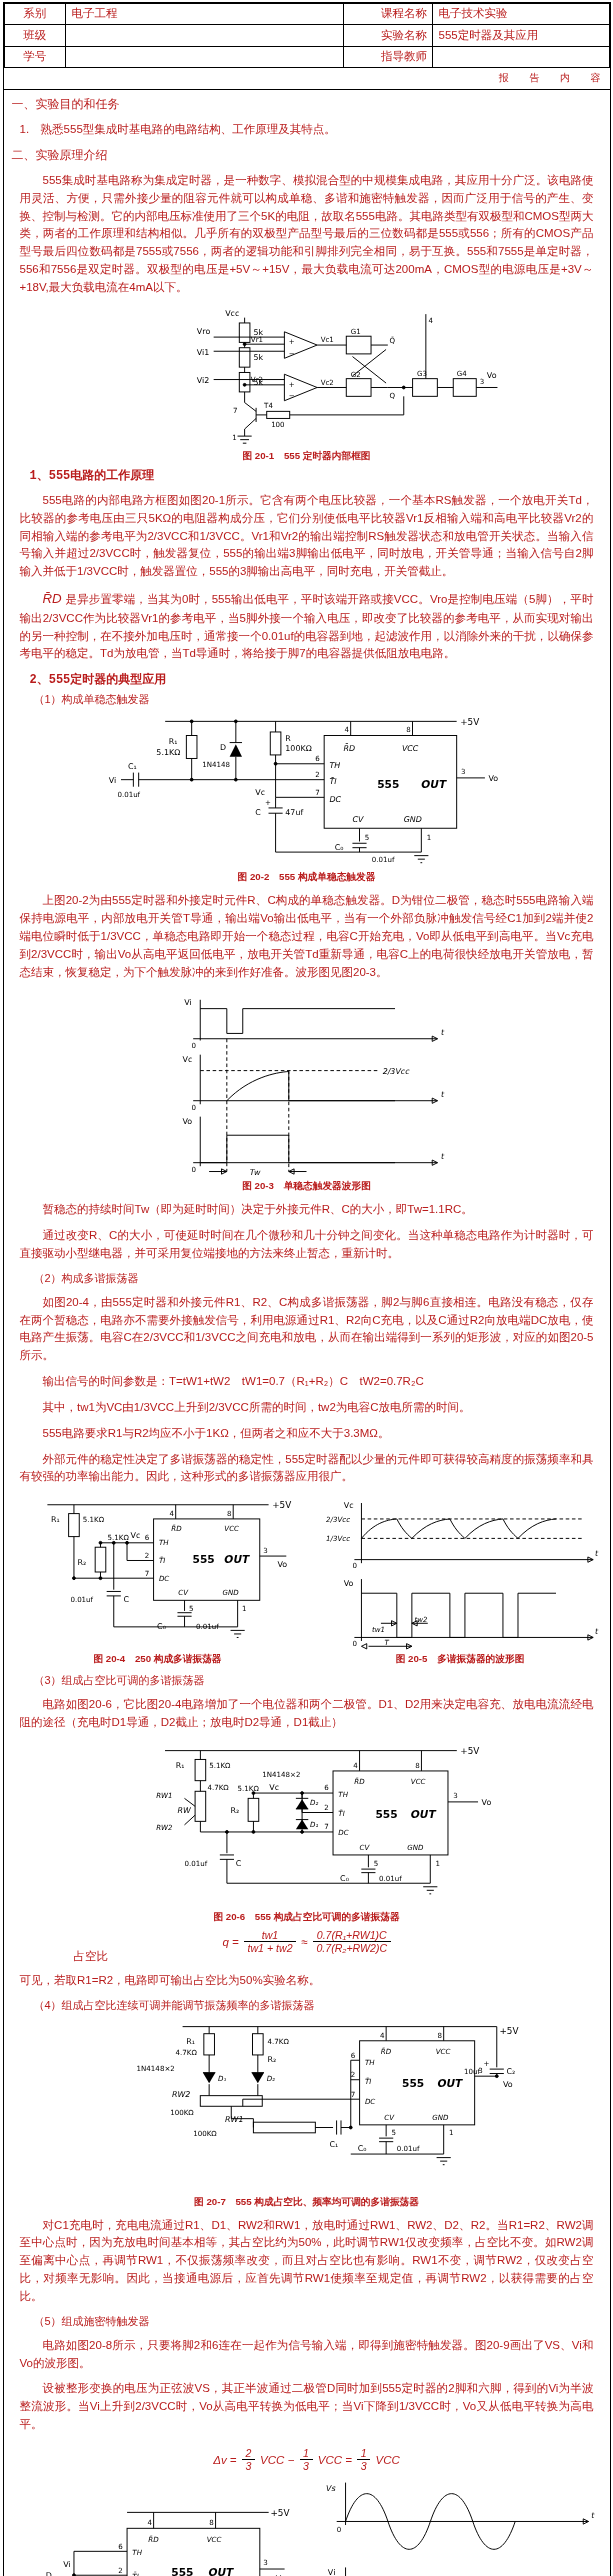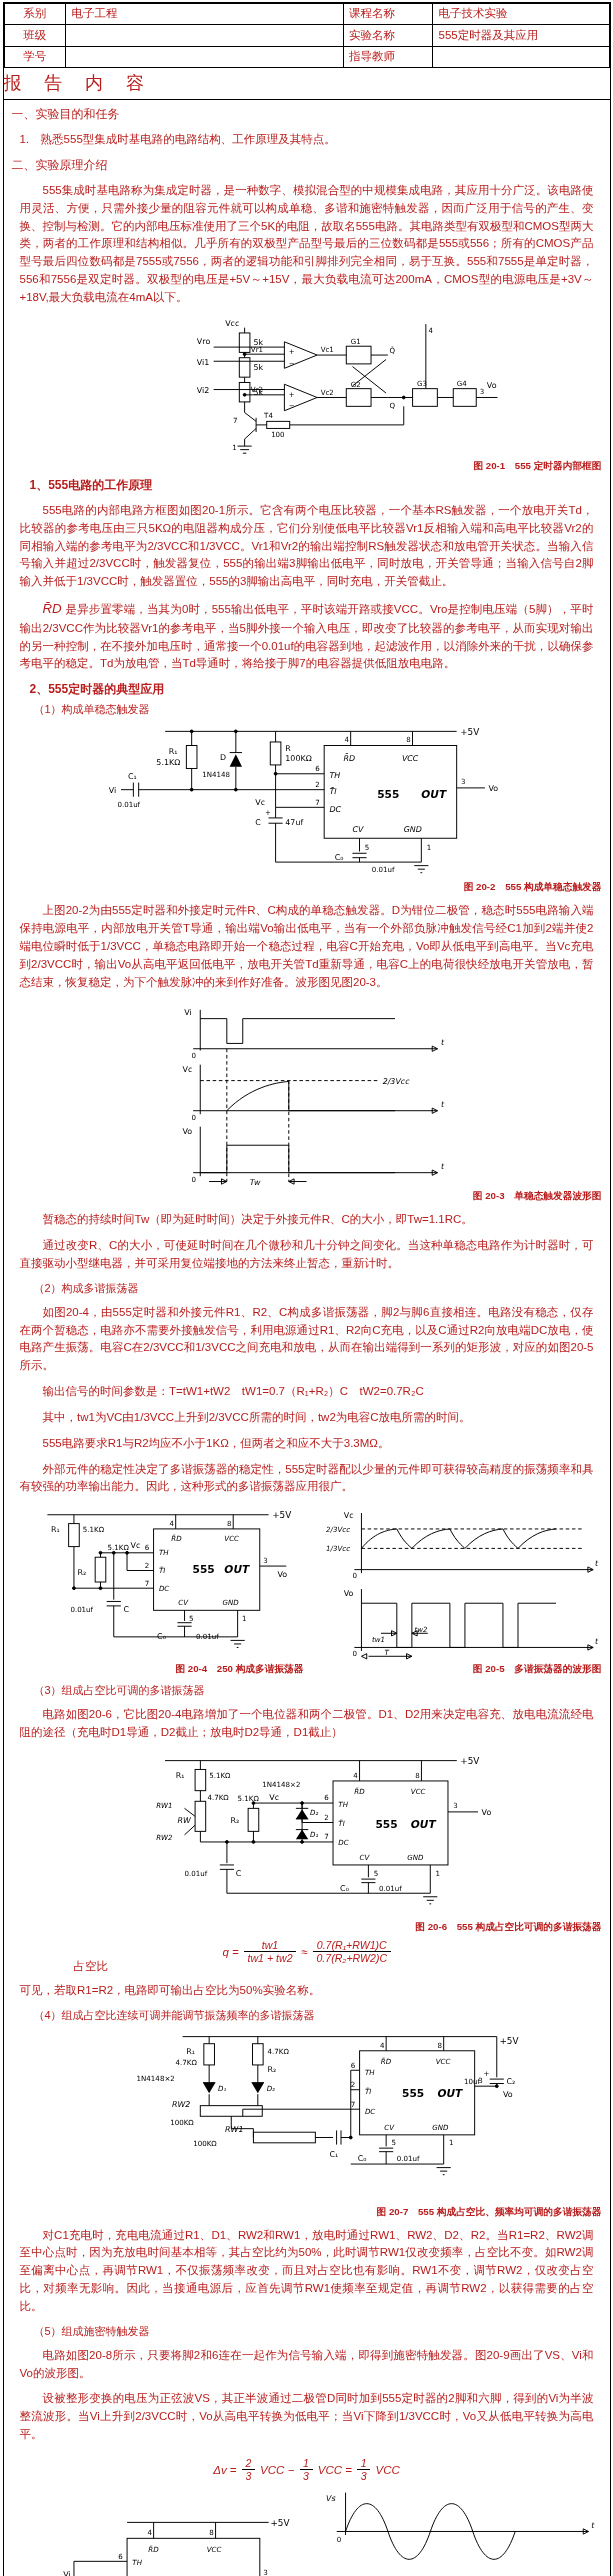--- a/index.html
+++ b/index.html
@@ -2,31 +2,31 @@
 <html style="font-size:14px"><head>
 <meta charset="utf-8">
 <style>
   html,body{margin:0;padding:0;background:#fff;}
   .page{width:608px;margin:1.8px auto;border:1.8px solid #000;background:#fff;
         font-family:"Liberation Sans",sans-serif;color:#b91c1c;box-sizing:border-box;}
   table{border-collapse:collapse;width:100%;}
   .hdr td{border:0.9px solid #000;height:20.4px;font-size:11.5px;padding:0 5.3px;}
   .hdr .lab{width:50px;text-align:center;}
   .hdr .val1{width:266px;}
-  .hdr .lab2{width:78px;text-align:left;}
-  .band{border-bottom:0.9px solid #000;text-align:left;font-size:18px;letter-spacing:8.9px;padding:3.5px 0;}
+  .hdr .lab2{width:78px;text-align:right;}
+  .band{border-bottom:0.9px solid #000;text-align:right;font-size:10px;letter-spacing:8.9px;padding:3.5px 0;}
   .content{padding:2.7px 8px 0 8px;}
   .h1{font-size:12px;margin:3.5px 0 1.8px;font-weight:normal;}
-  .hb{font-size:12px;margin:4.4px 0 1.8px;font-weight:bold;text-indent:1.5em;}
+  .hb{font-size:12px;margin:4.4px 0 1.8px;font-weight:bold;text-indent:1.5em;font-family:Liberation Mono, monospace;}
   .hs{font-size:11px;margin:3.5px 0 1.8px;text-indent:2em;}
   .p{font-size:11.5px;line-height:1.55;margin:8px;text-align:justify;text-indent:2em;}
   .pni{text-indent:0;}
   .rdbar{font-size:13.3px;font-style:italic;}
   .fig{text-align:center;margin:2.7px 0 0.9px;}
-  .figcap{font-size:9.7px;font-weight:bold;text-align:right;margin:0 0 3.5px;}
+  .figcap{font-size:9.7px;font-weight:bold;text-align:center;margin:0 0 3.5px;}
   .figrow{display:flex;justify-content:space-between;align-items:flex-end;}
   .figcell{text-align:center;}
   svg{overflow:visible;}
   svg text{font-family:"DejaVu Sans",sans-serif;font-size:9px;fill:#000;}
   svg .t8{font-size:8px;} svg .t10{font-size:10px;} svg .t12{font-size:12px;font-weight:bold;}
   svg .it{font-style:italic;}
   .w{stroke:#000;stroke-width:1.1;fill:none;}
   .f{fill:#000;stroke:none;}
   .dash{stroke-dasharray:4 3;}
   .formula{display:flex;align-items:center;justify-content:center;gap:5.3px;font-size:11.5px;font-style:italic;margin:5.3px 0 0;}

